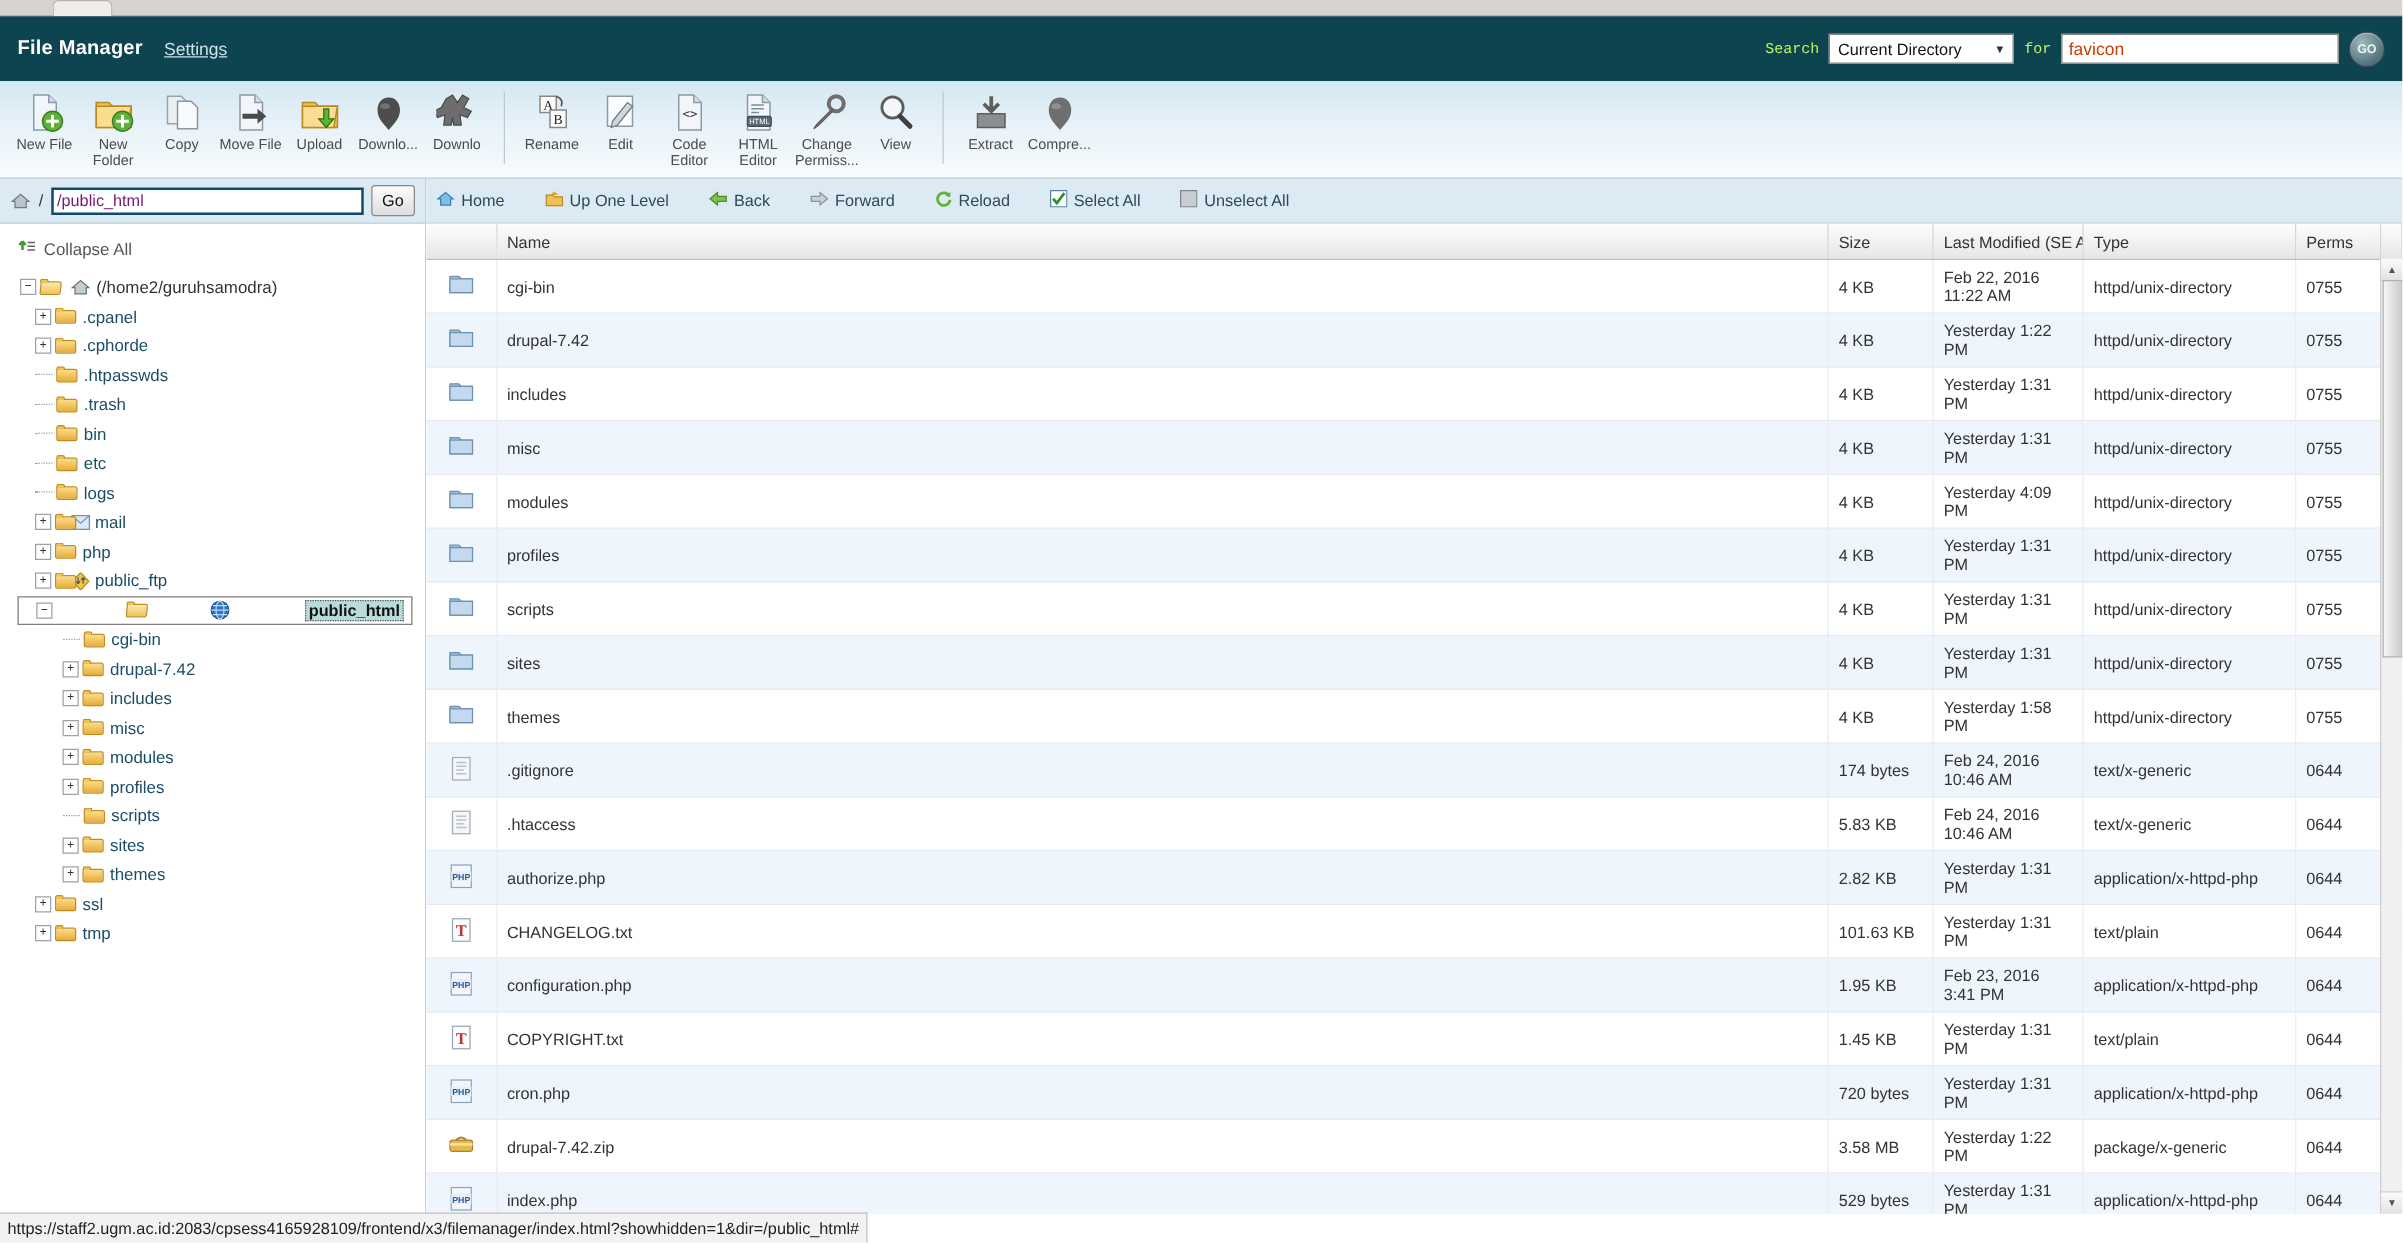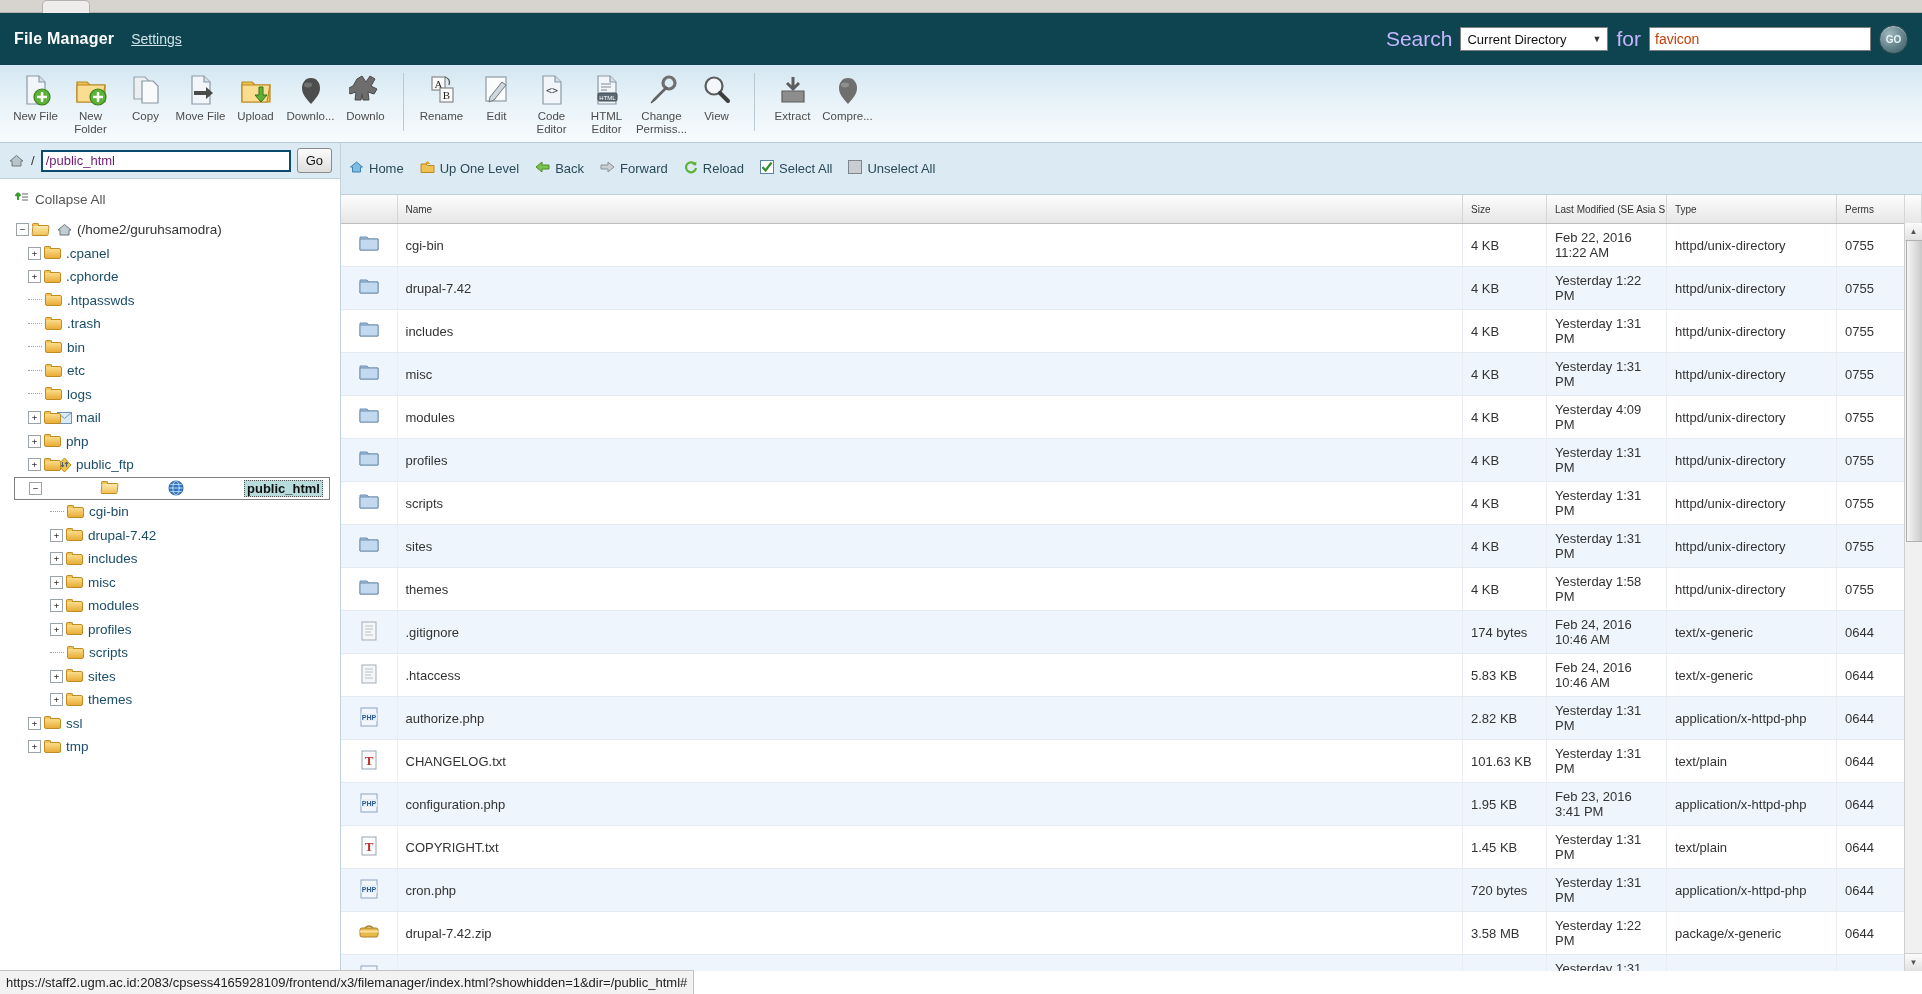--- a/index.html
+++ b/index.html
@@ -30,21 +30,21 @@
   }
   .header .title{
     color:#ffffff;font-weight:bold;font-size:16px;letter-spacing:.2px;
   }
   .header .settings{
     color:#cfe2e7;font-size:14px;margin-left:17px;text-decoration:underline;cursor:pointer;
   }
   .search-area{
     margin-left:auto;display:flex;align-items:center;gap:8px;color:#e9f2f4;font-size:16px;
   }
-  .search-area .lbl{font-size:21px;color:#c4b5fd;}
+  .search-area .lbl{font-size:12px;color:#bef264;font-family:Liberation Mono, monospace;}
   .sel{
     background:#ffffff;border:1px solid #7f7f7f;height:24px;min-width:148px;
     display:flex;align-items:center;justify-content:space-between;
     padding:0 6px;font-size:13px;color:#111;box-sizing:border-box;
   }
   .sel .caret{font-size:9px;color:#333;margin-left:8px;}
   .search-input{
     background:#ffffff;border:1px solid #7f7f7f;height:24px;width:222px;
     display:flex;align-items:center;padding:0 5px;font-size:14px;color:#c2410c;
     box-sizing:border-box;
@@ -124,32 +124,32 @@
     background:#f0c457;border:1px solid #c08c22;border-bottom:none;
     border-radius:2px 2px 0 0;box-sizing:border-box;
   }
   .folder.open:before{
     background:linear-gradient(to bottom,#fde9b0,#f0c256);
     transform:skewX(-6deg);
   }
   
   .rightpane{flex:1;display:flex;flex-direction:column;min-width:0;}
   .navbar{
-    height:52px;background:#dcebf3;border-bottom:1px solid #bed0da;
-    display:flex;align-items:center;padding:0 8px;box-sizing:border-box;gap:16px;
+    height:36px;background:#dcebf3;border-bottom:1px solid #bed0da;
+    display:flex;align-items:center;padding:0 8px;box-sizing:border-box;gap:32px;
     font-size:13px;color:#2b4a58;
   }
   .navitem{display:flex;align-items:center;gap:5px;cursor:pointer;}
   .filelist{flex:1;overflow:hidden;position:relative;background:#fff;}
   table.ftable{width:100%;border-collapse:collapse;table-layout:fixed;font-size:13px;}
   table.ftable th{
     background:linear-gradient(to bottom,#fdfdfd,#e6e6e6);
     border-bottom:1px solid #bdbdbd;border-right:1px solid #d6d6d6;
     font-weight:normal;color:#333;text-align:left;
-    height:28px;padding:0 8px;font-size:10px;overflow:hidden;white-space:nowrap;
+    height:28px;padding:0 8px;font-size:13px;overflow:hidden;white-space:nowrap;
   }
   table.ftable td{
     border-bottom:1px solid #e3eaf0;border-right:1px solid #e8eef3;
     padding:6px 8px;color:#333;vertical-align:middle;height:22px;
   }
   tr.alt td{background:#eff5fc;}
   td.c-ico{text-align:center;padding:4px 0;}
   .fileicon{width:20px;height:22px;display:inline-block;position:relative;vertical-align:middle;}
   .scroll-track{
     position:absolute;right:0;top:28px;bottom:0;width:17px;

